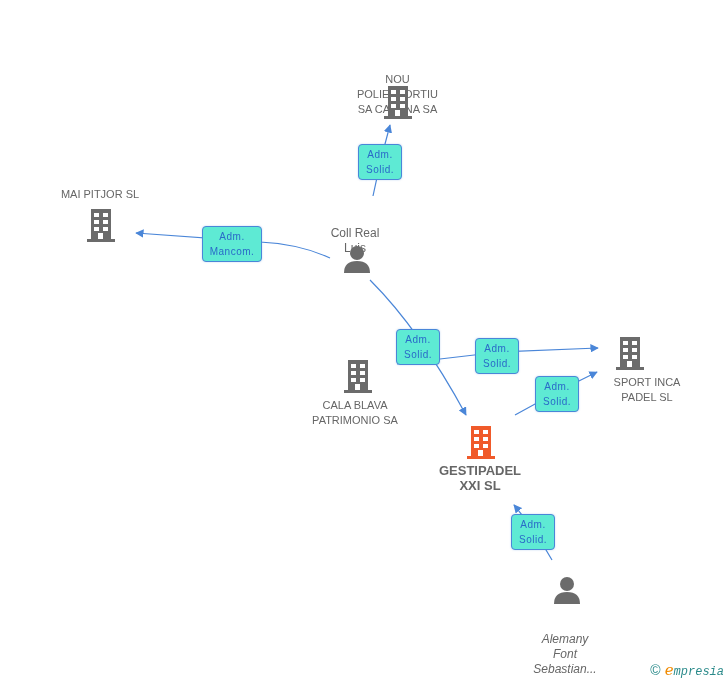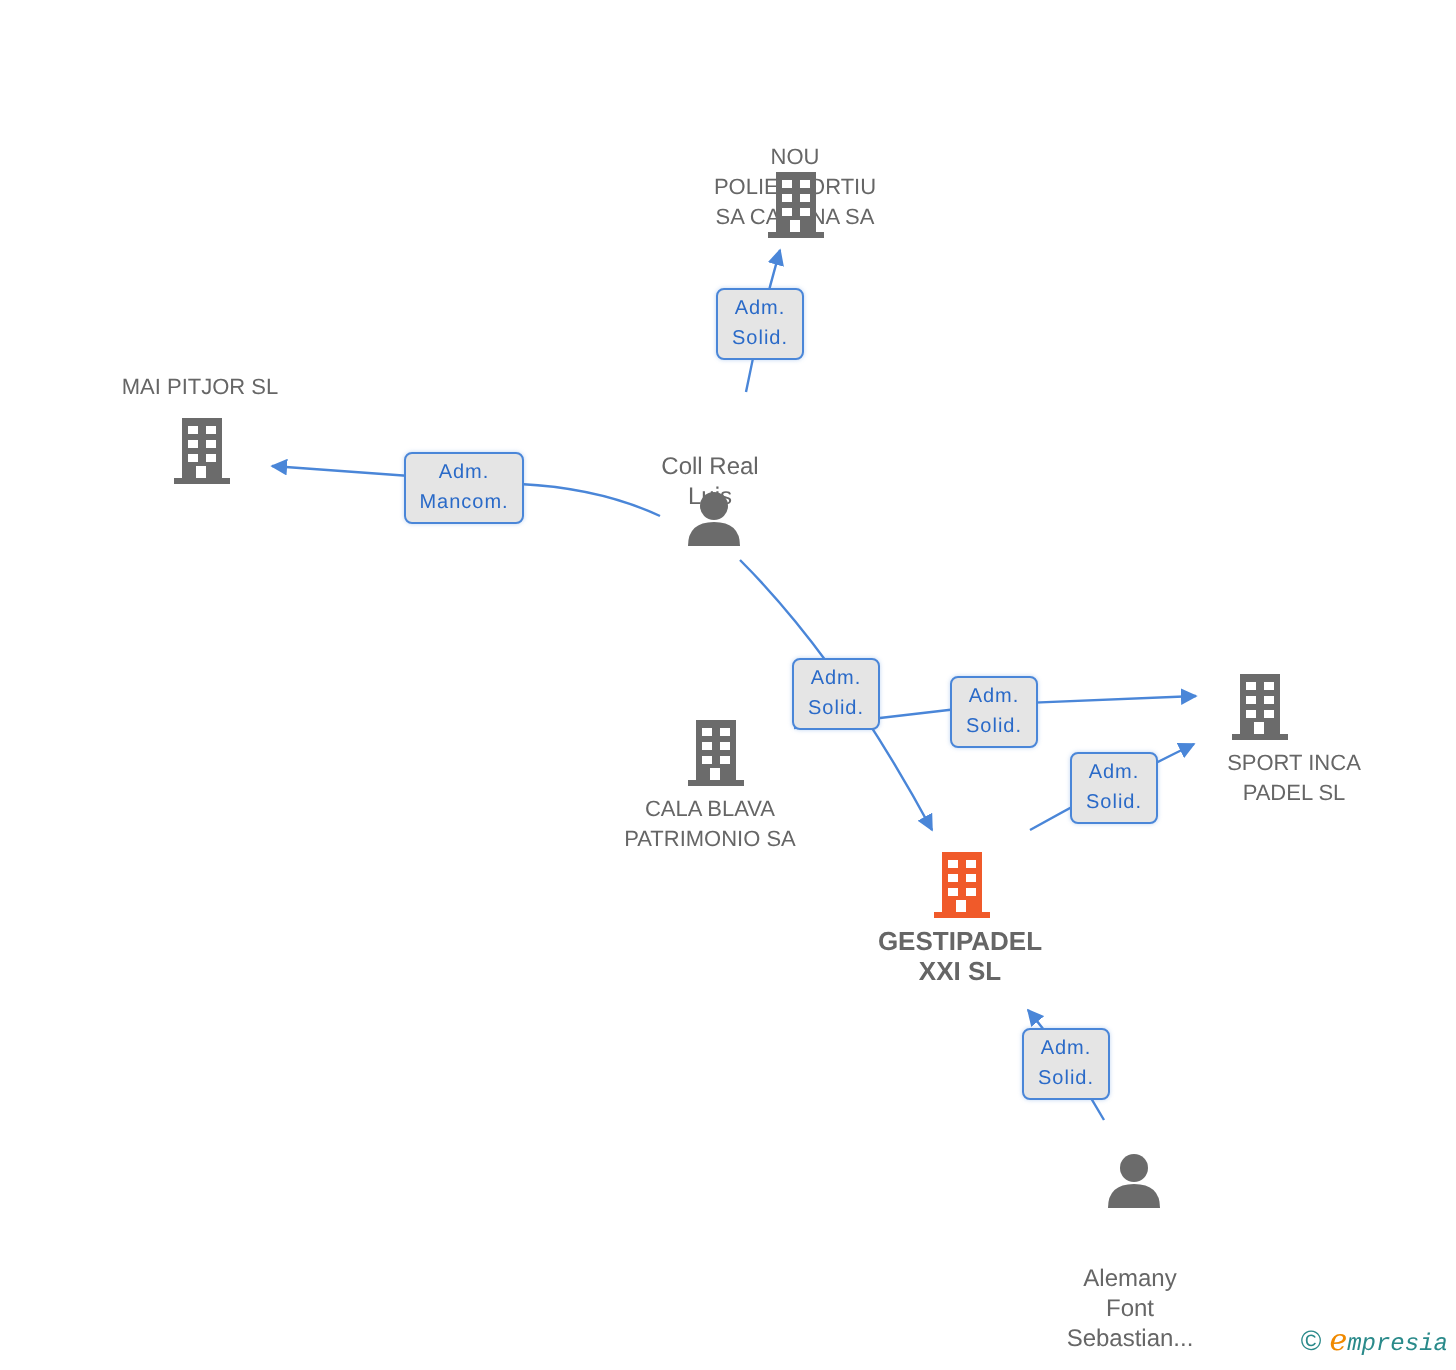--- a/index.html
+++ b/index.html
@@ -4,21 +4,21 @@
 <style>
   html, body { margin: 0; padding: 0; background: #ffffff; }
   body { width: 728px; height: 685px; position: relative; overflow: hidden;
          font-family: "Liberation Sans", sans-serif; }
   #edges { position: absolute; left: 0; top: 0; width: 728px; height: 685px; }
   .node-label { position: absolute; text-align: center; color: #666666;
                 font-size: 11px; line-height: 15px; white-space: pre-line; }
   .person-label { font-size: 12px; line-height: 15px; margin-top: 23px; }
   .main-label { color: #666666; font-weight: bold; font-size: 13px; }
   .icon { position: absolute; }
-  .edge-box { position: absolute; background: #e5e5e5; border: 1px solid #4a86d8;
+  .edge-box { position: absolute; background: #5eead4; border: 1px solid #4a86d8;
               border-radius: 4px; color: #2a6ac8; font-size: 10px; line-height: 15px;
               text-align: center; padding: 2px 4px; box-sizing: border-box;
               box-shadow: 0 0 2px rgba(74,134,216,0.35); letter-spacing: 0.5px; }
   .watermark { position: absolute; right: 4px; bottom: 6px; font-size: 12px; }
   .wm-c { color: #2a8a8a; font-size: 14px; margin-right: 4px; }
   .wm-e { color: #f08a00; font-family: "DejaVu Serif", serif; font-style: italic; font-size: 15px; }
   .wm-rest { color: #2a8a8a; font-family: Liberation Mono, monospace; font-style: italic; }
 </style>
 </head>
 <body>
@@ -121,21 +121,21 @@
       <rect x="13" y="25" width="5" height="6"></rect>
     </g>
 </svg>
 <div class="node-label main-label" style="left:430px; top:463px; width:100px;">GESTIPADEL
 XXI SL</div>
 
 <svg class="icon" style="left:552px; top:575px;" width="30" height="30" viewBox="0 0 30 30">
   <circle cx="15" cy="9" r="7" fill="#6b6b6b"></circle>
   <path d="M2,29 Q2,17 15,17 Q28,17 28,29 z" fill="#6b6b6b"></path>
 </svg>
-<div class="node-label person-label" style="left:515px; top:609px; width:100px;">Alemany
+<div class="node-label person-label" style="left:515px; top:609px; width:100px;font-style:italic;">Alemany
 Font
 Sebastian...</div>
 
 <div class="edge-box" style="left:358px; top:144px; width:44px; white-space:pre-line;">Adm.
 Solid.</div>
 <div class="edge-box" style="left:202px; top:226px; width:60px; white-space:pre-line;">Adm.
 Mancom.</div>
 <div class="edge-box" style="left:396px; top:329px; width:44px; white-space:pre-line;">Adm.
 Solid.</div>
 <div class="edge-box" style="left:475px; top:338px; width:44px; white-space:pre-line;">Adm.

